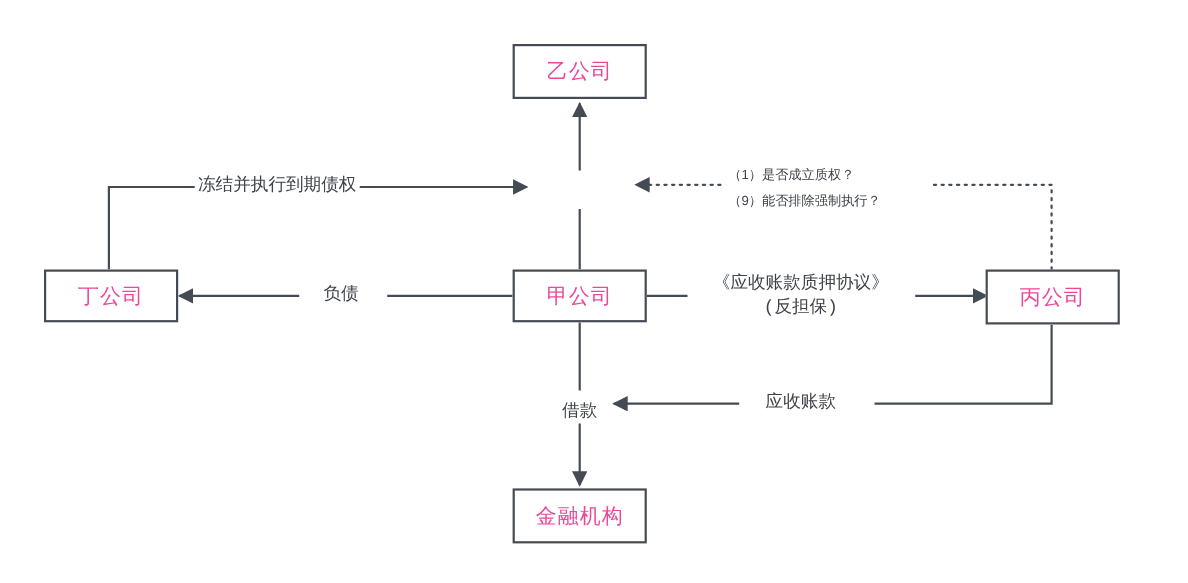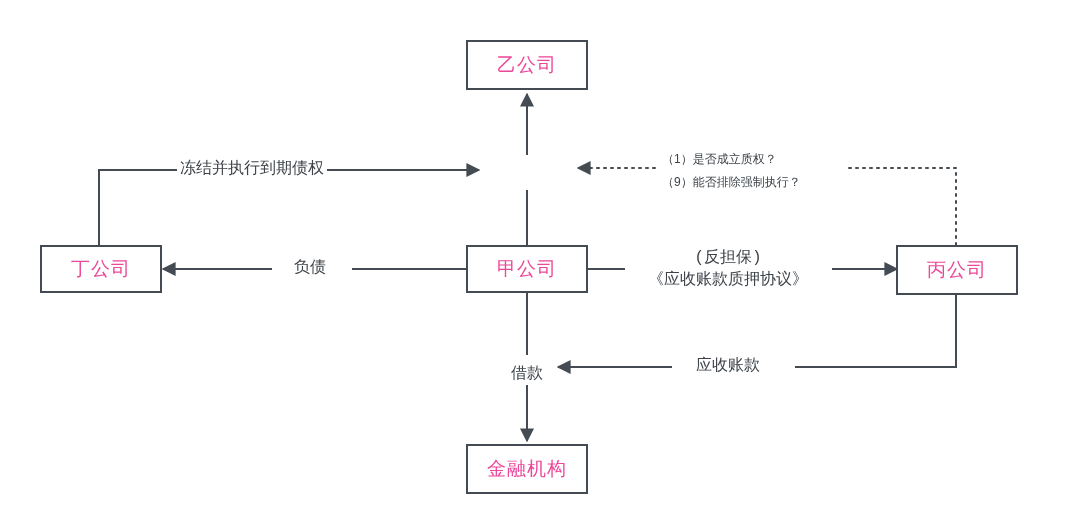--- a/index.html
+++ b/index.html
@@ -134,22 +134,22 @@
 
   <div class="edge-label" style="left:252px; top:159px; transform:translate(-50%,0);">
     <div>冻结并执行到期债权</div>
   </div>
 
   <div class="edge-label" style="left:310px; top:258px; transform:translate(-50%,0);">
     <div>负债</div>
   </div>
 
   <div class="edge-label two-line" style="left:728px; top:247px; transform:translate(-50%,0);">
+    <div>《应收账款质押协议》</div>
     <div>(反担保)</div>
-    <div>《应收账款质押协议》</div>
   </div>
 
   <div class="edge-label" style="left:527px; top:364px; transform:translate(-50%,0);">
     <div>借款</div>
   </div>
 
   <div class="edge-label" style="left:728px; top:356px; transform:translate(-50%,0);">
     <div>应收账款</div>
   </div>
 

